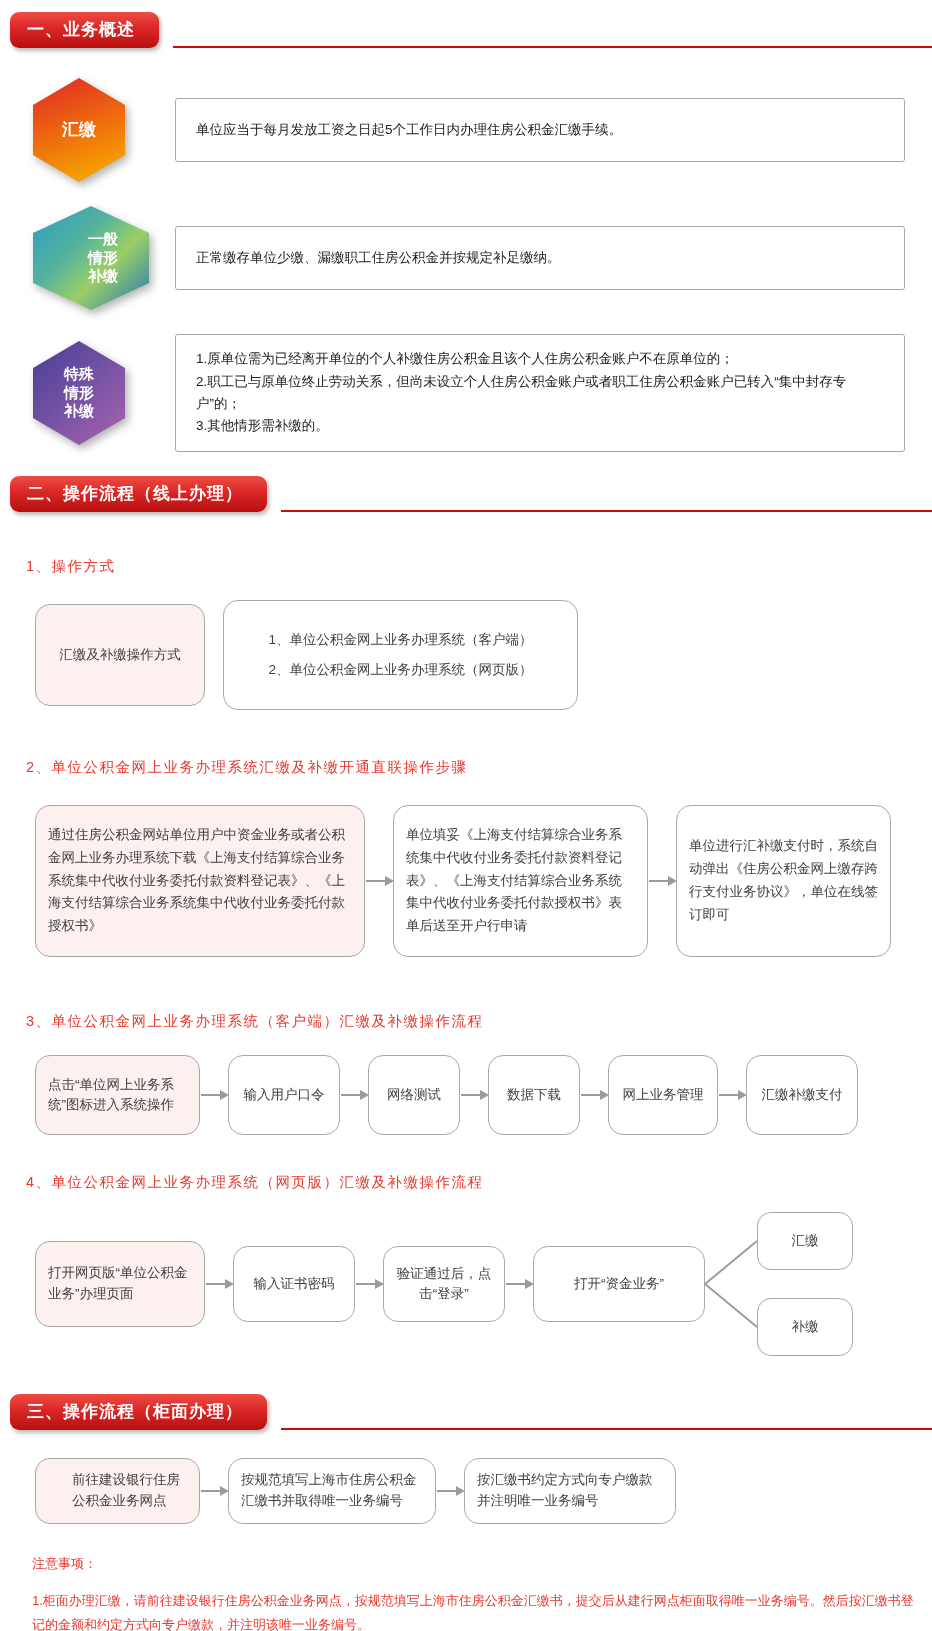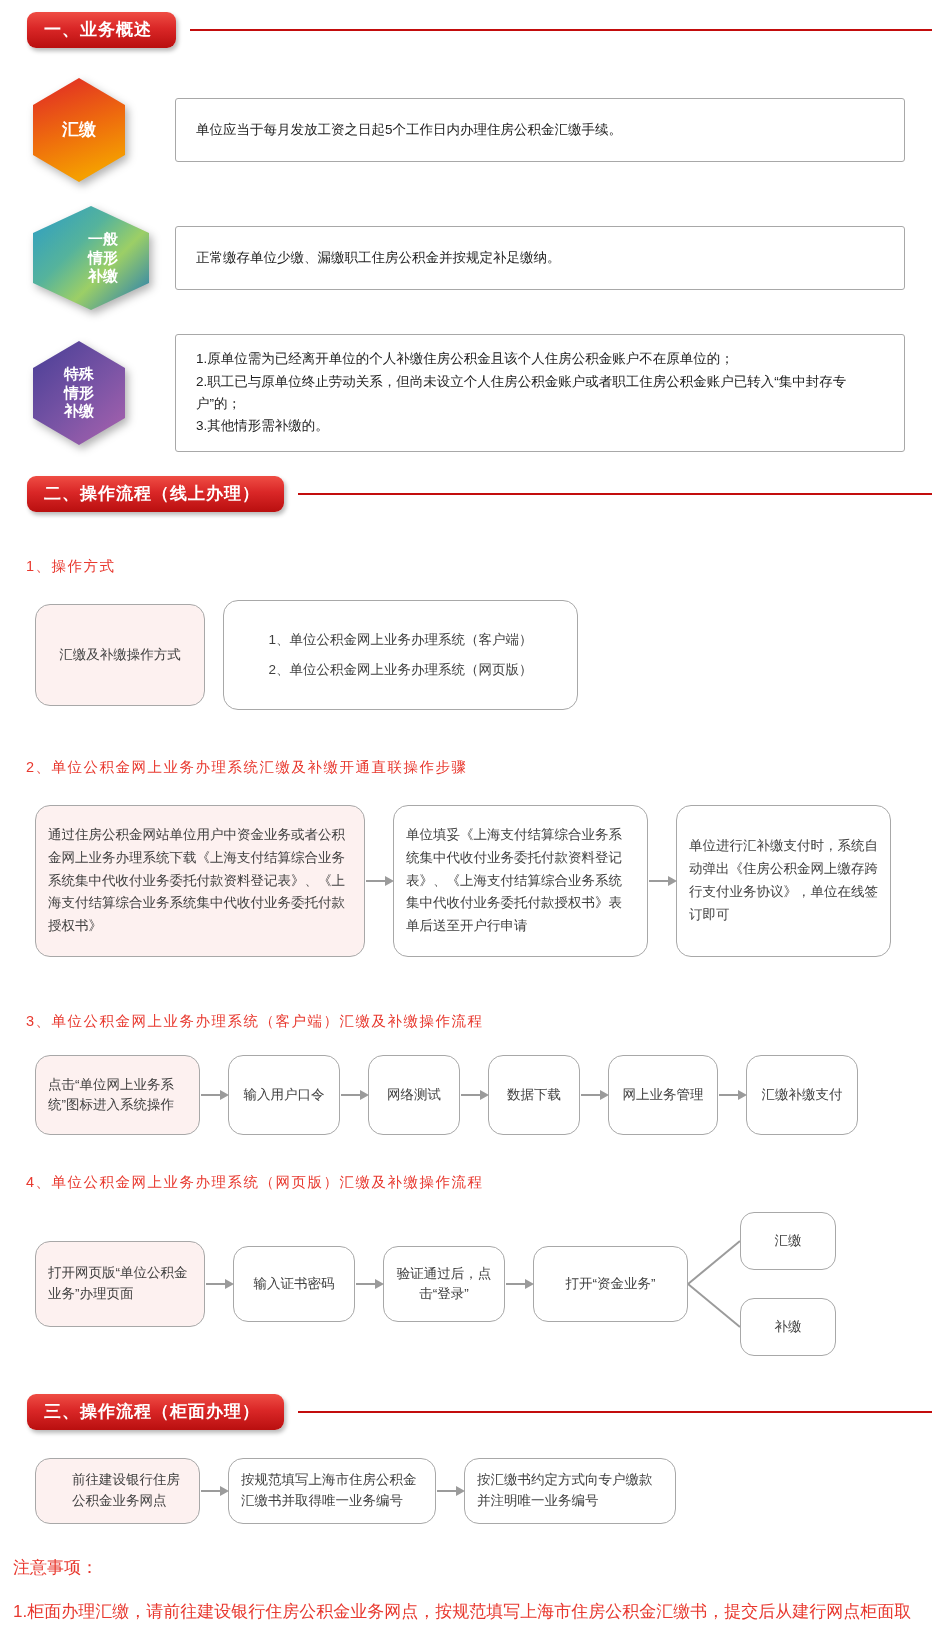--- a/index.html
+++ b/index.html
@@ -3,21 +3,21 @@
 <meta charset="utf-8">
 <style>
   html,body{margin:0;padding:0;}
   body{
     width:932px;height:1631px;overflow:hidden;background:#ffffff;
     font-family:"Liberation Sans","DejaVu Sans",sans-serif;color:#2b2b2b;
   }
   .page{position:relative;width:932px;height:1631px;}
 
   
-  .banner-row{display:flex;align-items:center;margin-left:27px;gap:12px;}
+  .banner-row{display:flex;align-items:flex-end;margin-left:10px;gap:12px;}
   .banner{
     position:relative;z-index:2;
     background:linear-gradient(180deg,#ef4d44 0%,#da2727 45%,#b90f0f 100%);
     color:#fff;font-weight:bold;font-size:17px;letter-spacing:1px;
     padding:6px 24px 7px 17px;border-radius:9px;
     box-shadow:2px 3px 4px rgba(0,0,0,0.28);
     white-space:nowrap;
   }
   .banner-line{flex:1;height:2px;background:#c30d0d;margin-left:2px;}
 
@@ -38,21 +38,21 @@
   .info-box{
     flex:1;border:1px solid #a8a8a8;border-radius:3px;
     padding:10px 20px;font-size:13.5px;line-height:1.65;color:#222;
     display:flex;flex-direction:column;justify-content:center;
     background:#fff;
   }
   .h64{min-height:42px;height:42px;}
 
   
   .red-sub{color:#e8382e;font-size:14.5px;letter-spacing:1.5px;margin-left:26px;}
-  .note{color:#e8382e;font-size:17px;line-height:1.9;margin-left:13px;margin-right:18px;}
+  .note{color:#e8382e;font-size:13px;line-height:1.9;margin-left:32px;margin-right:18px;}
 
   
   .flow-row{display:flex;align-items:center;margin-left:35px;}
   .fbox{
     border:1px solid #a8a8a8;border-radius:15px;background:#fff;
     font-size:13.5px;line-height:1.7;color:#404040;
     display:flex;align-items:center;justify-content:center;text-align:center;
     padding:10px 12px;box-sizing:border-box;flex:none;
   }
   .pink{background:#fdf1f0;}
@@ -157,21 +157,21 @@
 
   <div class="red-sub mt38">4、单位公积金网上业务办理系统（网页版）汇缴及补缴操作流程</div>
 
   <div class="flow-row mt20">
     <div class="fbox pink left-text" style="width:170px;height:86px;line-height:1.55;">打开网页版“单位公积金业务”办理页面</div>
     <div class="arrow"></div>
     <div class="fbox" style="width:122px;height:76px;">输入证书密码</div>
     <div class="arrow"></div>
     <div class="fbox" style="width:122px;height:76px;line-height:1.5;">验证通过后，点击“登录”</div>
     <div class="arrow"></div>
-    <div class="fbox" style="width:155px;height:76px;">打开“资金业务”</div>
+    <div class="fbox" style="width:172px;height:76px;">打开“资金业务”</div>
     <svg width="52" height="132" viewBox="0 0 52 132" style="flex:none;">
       <line x1="0" y1="66" x2="52" y2="23" stroke="#9b9b9b" stroke-width="2"></line>
       <line x1="0" y1="66" x2="52" y2="109" stroke="#9b9b9b" stroke-width="2"></line>
     </svg>
     <div class="branch-col">
       <div class="fbox branch-box">汇缴</div>
       <div class="fbox branch-box">补缴</div>
     </div>
   </div>
 

